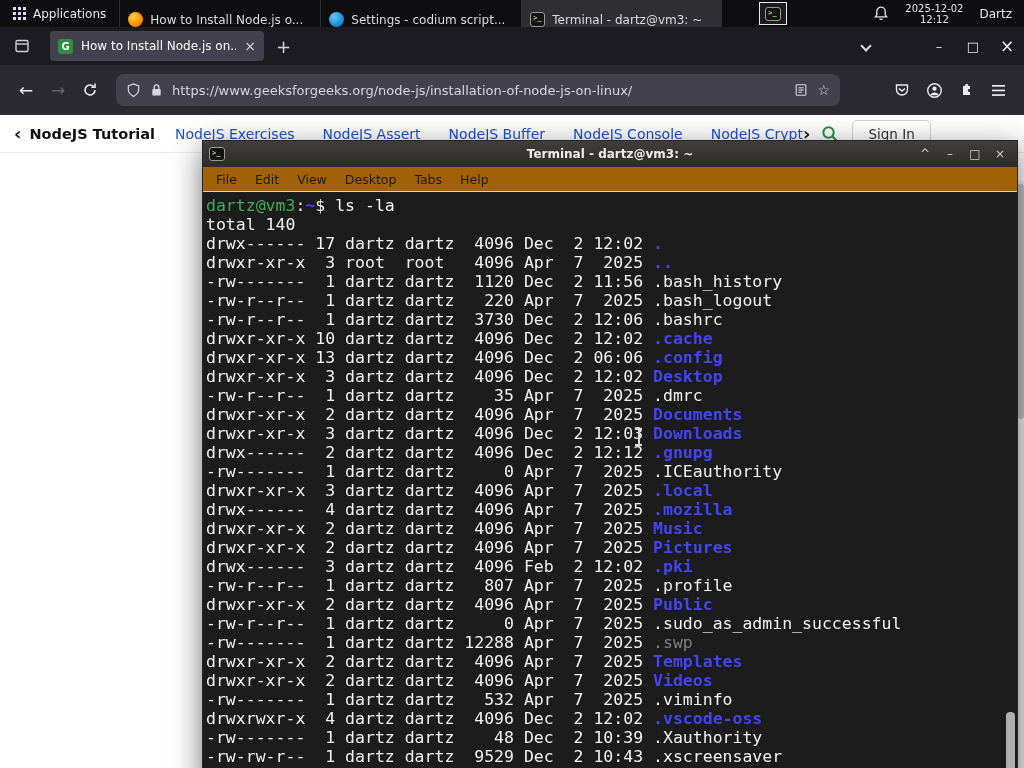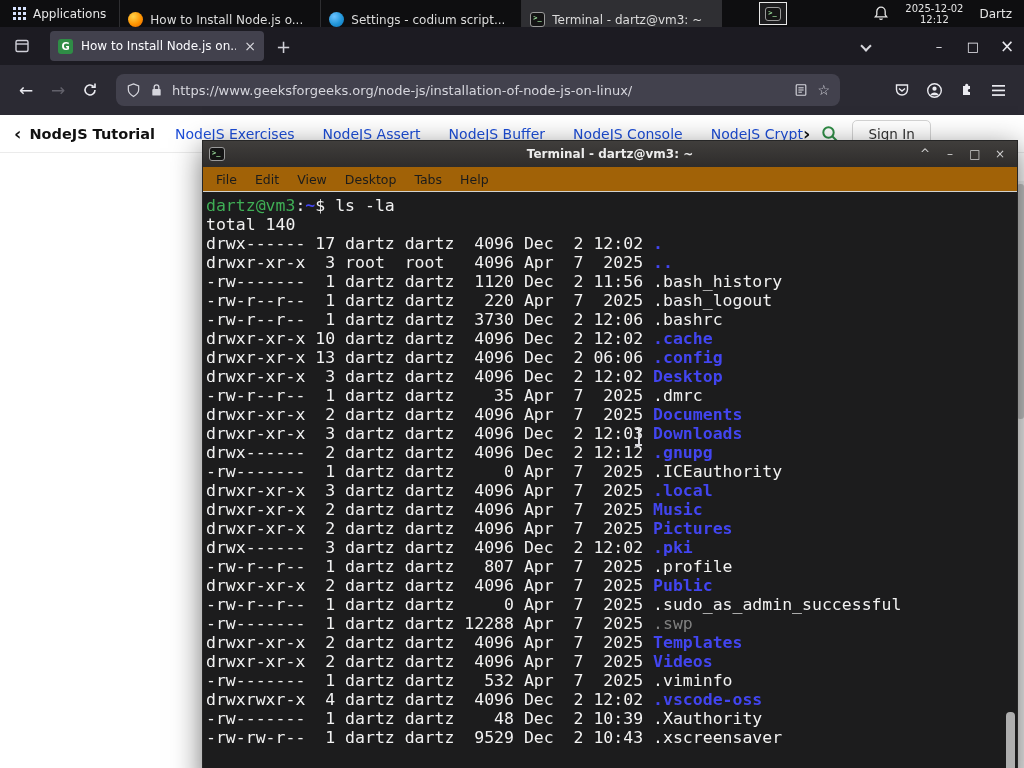--- a/index.html
+++ b/index.html
@@ -224,23 +224,24 @@
         <div class="trow"><span>-rw-r--r--  1 dartz dartz  3730 Dec  2 12:06 </span><span class="file">.bashrc</span></div>
         <div class="trow"><span>drwxr-xr-x 10 dartz dartz  4096 Dec  2 12:02 </span><span class="dir">.cache</span></div>
         <div class="trow"><span>drwxr-xr-x 13 dartz dartz  4096 Dec  2 06:06 </span><span class="dir">.config</span></div>
         <div class="trow"><span>drwxr-xr-x  3 dartz dartz  4096 Dec  2 12:02 </span><span class="dir">Desktop</span></div>
         <div class="trow"><span>-rw-r--r--  1 dartz dartz    35 Apr  7  2025 </span><span class="file">.dmrc</span></div>
         <div class="trow"><span>drwxr-xr-x  2 dartz dartz  4096 Apr  7  2025 </span><span class="dir">Documents</span></div>
         <div class="trow"><span>drwxr-xr-x  3 dartz dartz  4096 Dec  2 12:03 </span><span class="dir">Downloads</span></div>
         <div class="trow"><span>drwx------  2 dartz dartz  4096 Dec  2 12:12 </span><span class="dir">.gnupg</span></div>
         <div class="trow"><span>-rw-------  1 dartz dartz     0 Apr  7  2025 </span><span class="file">.ICEauthority</span></div>
         <div class="trow"><span>drwxr-xr-x  3 dartz dartz  4096 Apr  7  2025 </span><span class="dir">.local</span></div>
+        <div class="trow"><span>drwx------  4 dartz dartz  4096 Apr  7  2025 </span><span class="dir">.mozilla</span></div>
         <div class="trow"><span>drwxr-xr-x  2 dartz dartz  4096 Apr  7  2025 </span><span class="dir">Music</span></div>
         <div class="trow"><span>drwxr-xr-x  2 dartz dartz  4096 Apr  7  2025 </span><span class="dir">Pictures</span></div>
-        <div class="trow"><span>drwx------  3 dartz dartz  4096 Dec  2 12:02 </span><span class="dir">.pki</span></div>
+        <div class="trow"><span>drwx------  3 dartz dartz  4096 Feb  2 12:02 </span><span class="dir">.pki</span></div>
         <div class="trow"><span>-rw-r--r--  1 dartz dartz   807 Apr  7  2025 </span><span class="file">.profile</span></div>
         <div class="trow"><span>drwxr-xr-x  2 dartz dartz  4096 Apr  7  2025 </span><span class="dir">Public</span></div>
         <div class="trow"><span>-rw-r--r--  1 dartz dartz     0 Apr  7  2025 </span><span class="file">.sudo_as_admin_successful</span></div>
         <div class="trow"><span>-rw-------  1 dartz dartz 12288 Apr  7  2025 </span><span class="dim">.swp</span></div>
         <div class="trow"><span>drwxr-xr-x  2 dartz dartz  4096 Apr  7  2025 </span><span class="dir">Templates</span></div>
         <div class="trow"><span>drwxr-xr-x  2 dartz dartz  4096 Apr  7  2025 </span><span class="dir">Videos</span></div>
         <div class="trow"><span>-rw-------  1 dartz dartz   532 Apr  7  2025 </span><span class="file">.viminfo</span></div>
         <div class="trow"><span>drwxrwxr-x  4 dartz dartz  4096 Dec  2 12:02 </span><span class="dir">.vscode-oss</span></div>
         <div class="trow"><span>-rw-------  1 dartz dartz    48 Dec  2 10:39 </span><span class="file">.Xauthority</span></div>
         <div class="trow"><span>-rw-rw-r--  1 dartz dartz  9529 Dec  2 10:43 </span><span class="file">.xscreensaver</span></div>

